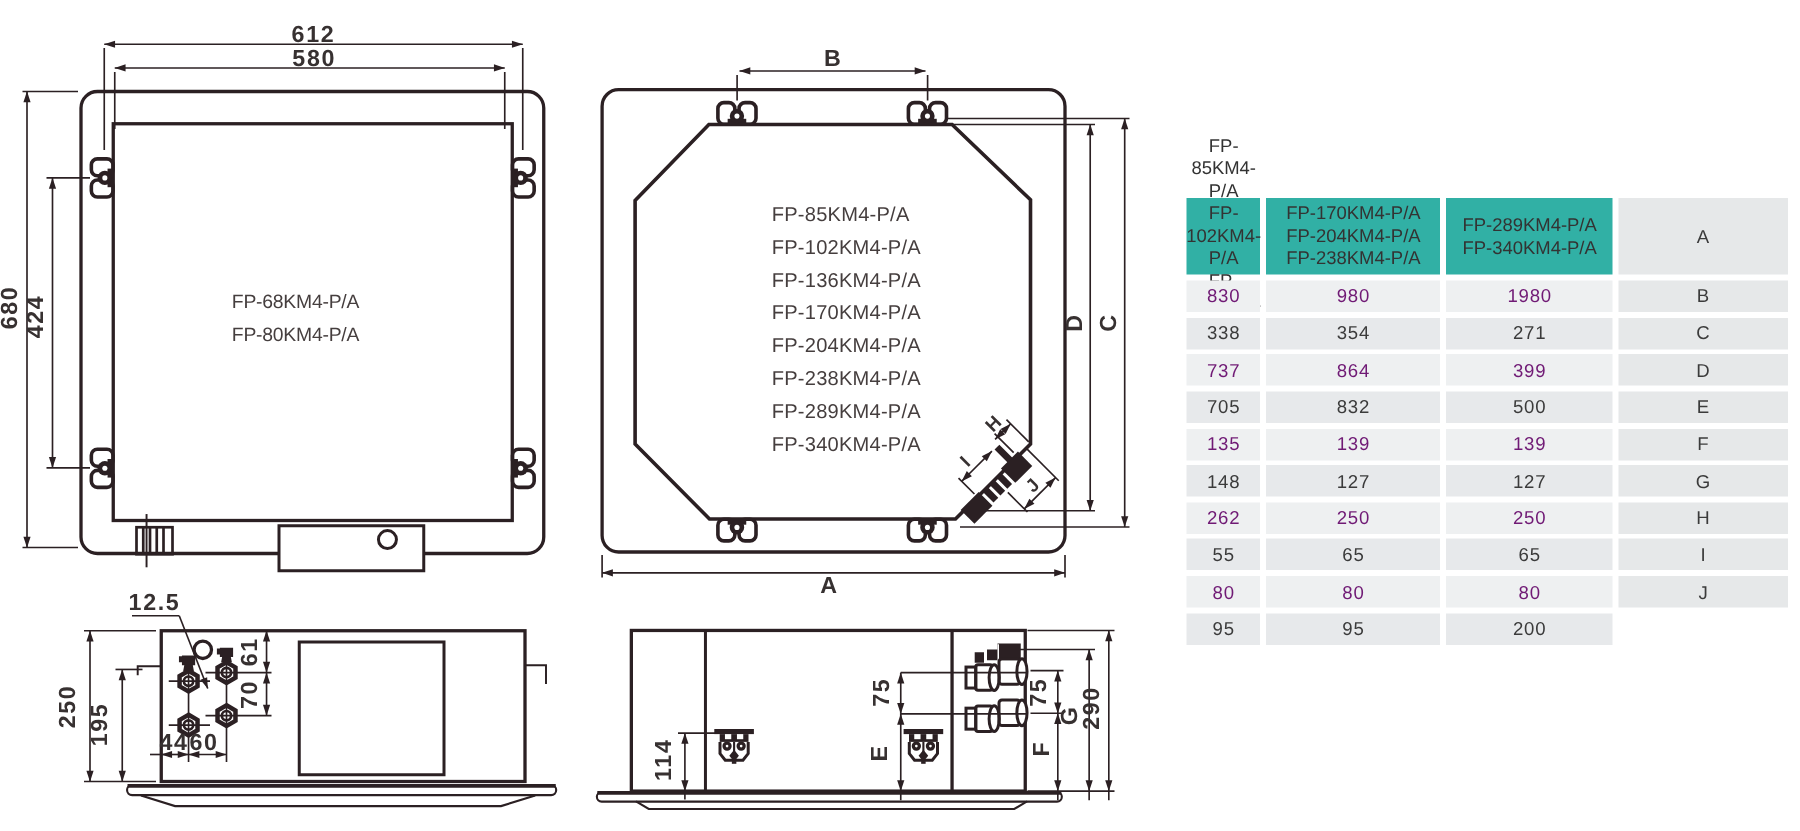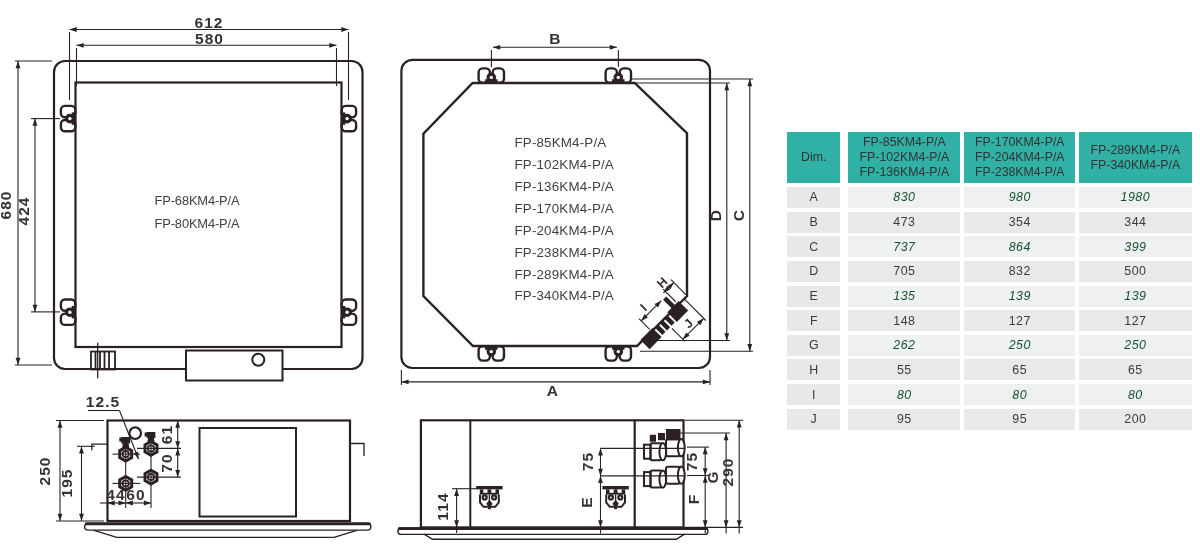--- a/index.html
+++ b/index.html
@@ -7,22 +7,22 @@
   #draw{position:absolute;left:0;top:0;transform:translateZ(0);}
   .tbl{position:absolute;left:787px;top:132.3px;transform:translateZ(0);width:405px;height:298px;
        display:grid;grid-template-columns:53.4px 116.2px 111.2px 112.4px;
        grid-template-rows:51px repeat(10,21px);gap:3.65px 3.8px;
        font-family:"Liberation Sans",sans-serif;}
   .c2{margin-left:4.2px;}
   .hc{background:#31b0a5;color:#333333;font-size:12.3px;line-height:15.1px;
       display:flex;align-items:center;justify-content:center;text-align:center;}
   .dc{background:#e6e8e9;color:#3b3b3b;font-size:12.4px;
       display:flex;align-items:center;justify-content:center;}
-  .vo{background:#eef0f1;color:#14532d;font-size:12.4px;letter-spacing:0.5px;
-      display:flex;align-items:center;justify-content:center;font-style:italic;}
+  .vo{background:#eef0f1;color:#701a75;font-size:12.4px;letter-spacing:0.5px;
+      display:flex;align-items:center;justify-content:center;}
   .ve{background:#e7e9eb;color:#3b3b3b;font-size:12.4px;letter-spacing:0.5px;
       display:flex;align-items:center;justify-content:center;}
 </style>
 </head>
 <body>
 <svg id="draw" width="1200" height="554" viewBox="0 0 1200 554">
   <defs>
     <marker id="ar" viewBox="0 0 10 8" markerWidth="10" markerHeight="8" refX="9.4" refY="4" orient="auto-start-reverse" markerUnits="userSpaceOnUse">
       <path d="M2.2,1.6 L9.5,4 L2.2,6.4 Z" fill="#2b2023"></path>
     </marker>
@@ -423,37 +423,36 @@
       <rect x="397.9" y="528" width="310" height="6.4" rx="3.2" stroke-width="1.4"></rect>
       <line x1="398.2" y1="528.6" x2="707.6" y2="528.6" stroke-width="2.6"></line>
     </g>
 
     <path d="M424,534.2 L432.5,539.3 H676.2 L684.7,534.2" stroke-width="1.4"></path>
   </g>
 </svg>
 
 <div class="tbl">
 
-  <div class="hc">Dim.</div>
 
   <div class="hc c2">FP-85KM4-P/A<br>FP-102KM4-P/A<br>FP-136KM4-P/A</div>
 
   <div class="hc">FP-170KM4-P/A<br>FP-204KM4-P/A<br>FP-238KM4-P/A</div>
 
   <div class="hc">FP-289KM4-P/A<br>FP-340KM4-P/A</div>
 
   <div class="dc">A</div>
     <div class="vo c2">830</div>
     <div class="vo">980</div>
     <div class="vo">1980</div>
 
   <div class="dc">B</div>
-    <div class="ve c2">473</div>
+    <div class="ve c2">338</div>
     <div class="ve">354</div>
-    <div class="ve">344</div>
+    <div class="ve">271</div>
 
   <div class="dc">C</div>
     <div class="vo c2">737</div>
     <div class="vo">864</div>
     <div class="vo">399</div>
 
   <div class="dc">D</div>
     <div class="ve c2">705</div>
     <div class="ve">832</div>
     <div class="ve">500</div>

